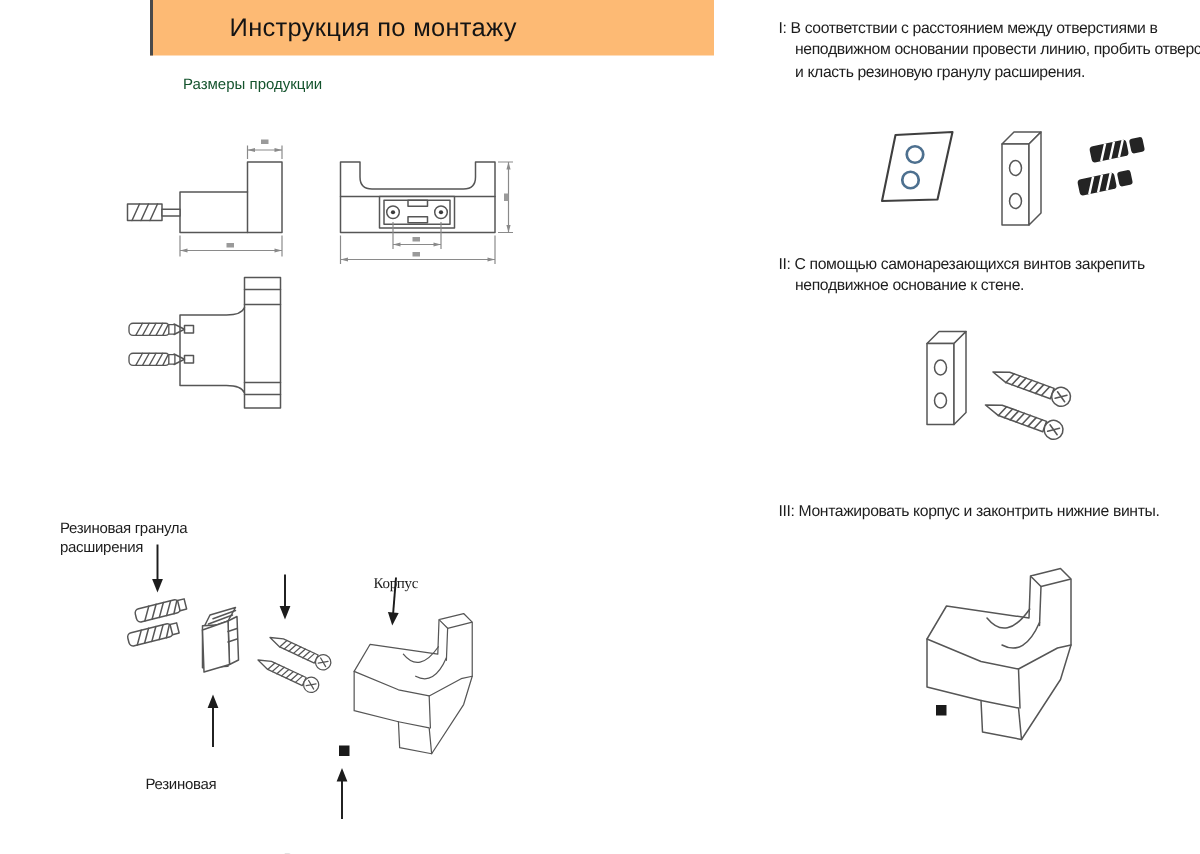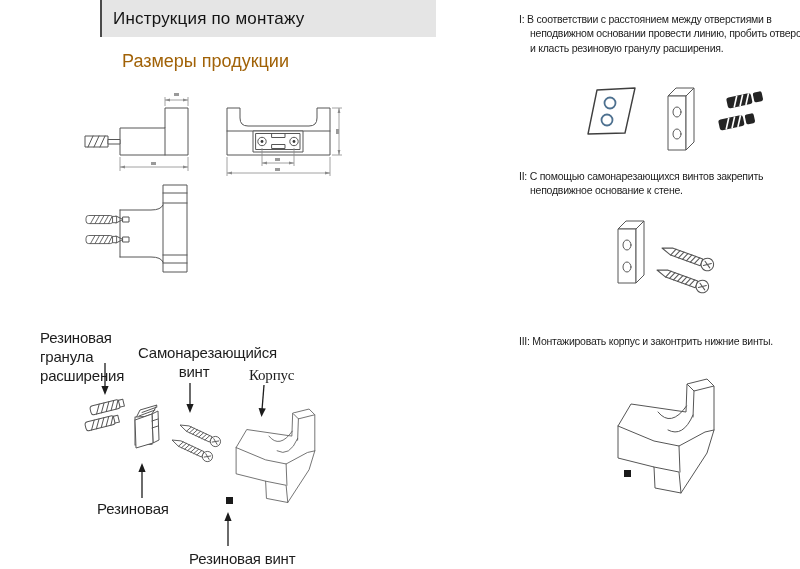--- a/index.html
+++ b/index.html
@@ -3,26 +3,26 @@
 <meta charset="utf-8">
 <style>
   html,body{margin:0;padding:0;}
   body{
     width:800px;height:569px;background:#ffffff;
     font-family:"Liberation Sans",sans-serif;color:#1f1f1f;
   }
   .page{position:relative;width:800px;height:569px;overflow:hidden;background:#ffffff;}
   .banner{
     position:absolute;left:100px;top:0;width:334px;height:37px;
-    background:#e5e5e5;border-left:2px solid #4a4a4a;
-    display:flex;align-items:center;
+    background:#fdba74;border-left:2px solid #4a4a4a;
+    display:flex;align-items:center;padding-left:40px;
   }
   .banner-title{font-size:17px;padding-left:11px;color:#141414;letter-spacing:.2px;}
-  .section-heading{position:absolute;left:122px;top:51px;font-size:18px;color:#a16207;}
-  .part-label{position:absolute;font-size:15px;line-height:1.25;color:#1d1d1d;letter-spacing:-.2px;}
+  .section-heading{position:absolute;left:122px;top:51px;font-size:10px;color:#14532d;}
+  .part-label{position:absolute;font-size:10px;line-height:1.25;color:#1d1d1d;letter-spacing:-.2px;margin-top:18px;}
   .step-text{
     position:absolute;left:519px;width:292px;font-size:10.5px;line-height:1.36;
     color:#1d1d1d;letter-spacing:-.25px;padding-left:11px;text-indent:-11px;
   }
   svg{position:absolute;display:block;}
   .ln{stroke:#565656;stroke-width:1;fill:none;stroke-linejoin:round;stroke-linecap:round;}
   .fw{stroke:#565656;stroke-width:1;fill:#ffffff;stroke-linejoin:round;}
   .dim{stroke:#8a8a8a;stroke-width:.8;fill:none;}
   .dimh{fill:#8a8a8a;stroke:none;}
   .smudge{fill:#9a9a9a;stroke:none;}
@@ -172,21 +172,20 @@
       <path class="arrow" d="M62,168 L62,140"></path>
         <path class="ah" d="M62,133 L58.4,142 L65.6,142 Z"></path>
     </g>
     <g>
       <path class="arrow" d="M148,216 L148,189"></path>
         <path class="ah" d="M148,182 L144.4,191 L151.6,191 Z"></path>
     </g>
   </svg>
 
   <div class="part-label" style="left:40px;top:329px;width:112px;">Резиновая гранула расширения</div>
-  <div class="part-label" style="left:138px;top:344px;width:112px;text-align:center;">Самонарезающийся винт</div>
   <div class="part-label" style="left:249px;top:366px;font-family:Liberation Serif, serif;">Корпус</div>
   <div class="part-label" style="left:97px;top:500px;">Резиновая</div>
   <div class="part-label" style="left:189px;top:550px;">Резиновая винт</div>
 
   <div class="step-text" style="top:12px;">I: В соответствии с расстоянием между отверстиями в неподвижном основании провести линию, пробить отверстия и класть резиновую гранулу расширения.</div>
   <svg width="220" height="85" viewBox="0 0 220 85" style="left:575px;top:80px;">
     <g>
       <path class="fw" d="M22,10 L60,8 L50,53 L13,54 Z" style="stroke:#3f3f3f;stroke-width:1.4;"></path>
       <circle cx="35" cy="23" r="5.5" fill="none" stroke="#4d708f" stroke-width="1.8"></circle>
       <circle cx="32" cy="40" r="5.5" fill="none" stroke="#4d708f" stroke-width="1.8"></circle>

